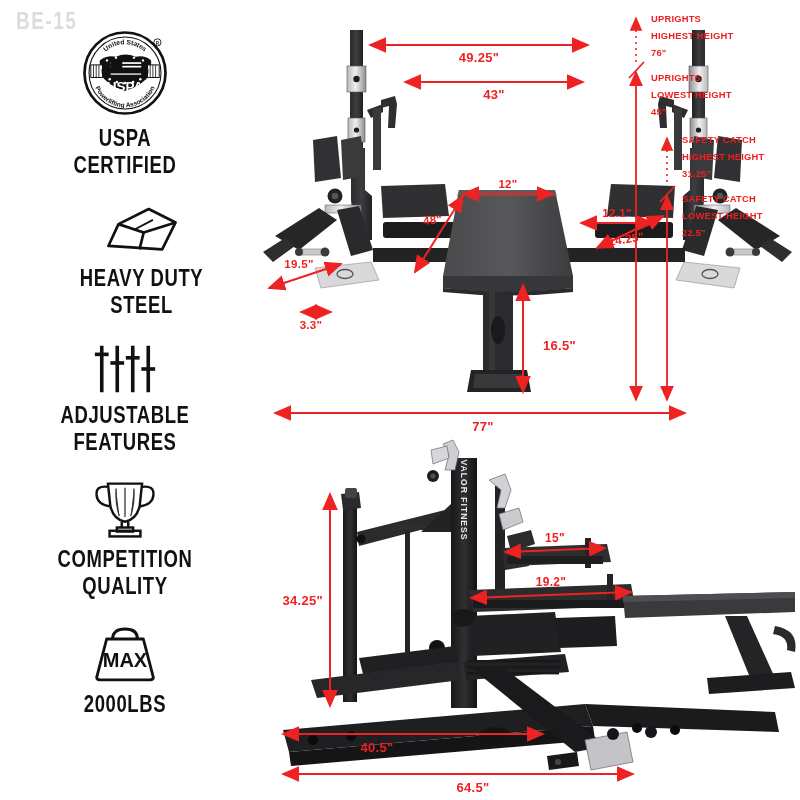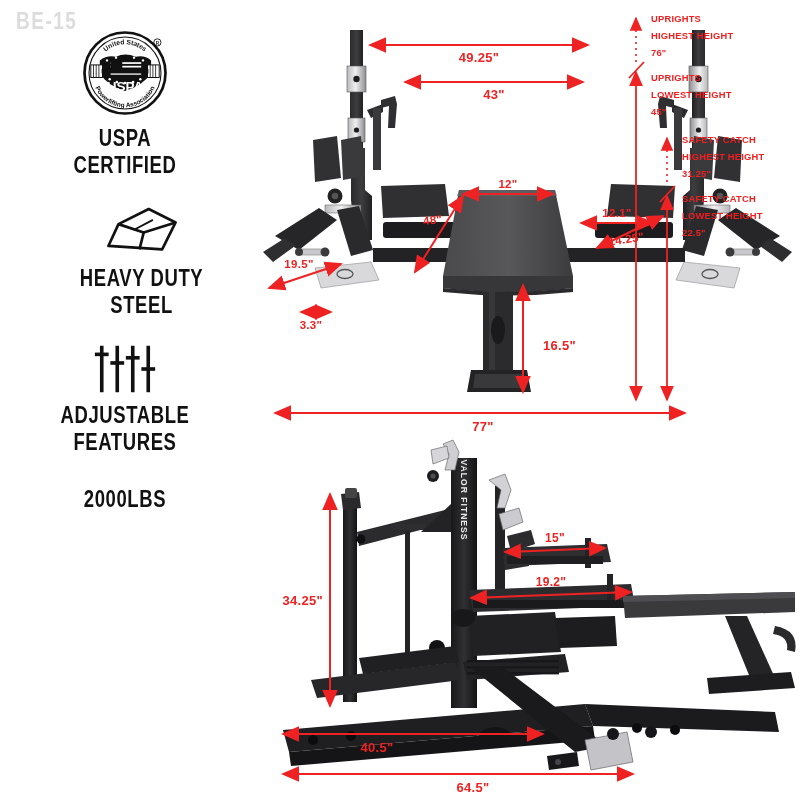--- a/index.html
+++ b/index.html
@@ -181,22 +181,48 @@
             <line x1="19" y1="23" x2="35" y2="23"></line>
             <line x1="37" y1="17" x2="53" y2="17"></line>
             <line x1="55" y1="30" x2="71" y2="30"></line>
           </g>
         </svg>
       </div>
       <div class="feature-label">ADJUSTABLE
 FEATURES</div>
     </div>
 
+    <div class="feature f-comp">
+      <div class="feature-icon">
+        <svg width="78" height="62" viewBox="0 0 96 76" aria-hidden="true">
+          <path d="M27 8 L69 8 L66 36 Q62 52 48 55 Q34 52 30 36 Z" fill="none" stroke="#111" stroke-width="3"></path>
+          <path d="M27 12 Q12 10 13 22 Q14 34 30 36" fill="none" stroke="#111" stroke-width="3"></path>
+          <path d="M69 12 Q84 10 83 22 Q82 34 66 36" fill="none" stroke="#111" stroke-width="3"></path>
+          <path d="M44 55 L44 63 M52 55 L52 63" stroke="#111" stroke-width="3"></path>
+          <rect x="38" y="62" width="20" height="5" fill="none" stroke="#111" stroke-width="3"></rect>
+          <rect x="29" y="66" width="38" height="7" fill="none" stroke="#111" stroke-width="3"></rect>
+          <g stroke="#111" stroke-width="1.6" opacity="0.85">
+            <path d="M37 14 Q36 32 41 48"></path>
+            <path d="M48 13 Q48 32 48 49"></path>
+            <path d="M59 14 Q60 32 55 48"></path>
+          </g>
+        </svg>
+      </div>
+      <div class="feature-label">COMPETITION
+QUALITY</div>
+    </div>
 
     <div class="feature f-max">
+      <div class="feature-icon">
+        <svg width="84" height="60" viewBox="0 0 100 72" aria-hidden="true">
+          <path d="M35 18 Q35 6 50 6 Q65 6 65 18" fill="none" stroke="#111" stroke-width="3.4"></path>
+          <path d="M28 18 L72 18 L84 64 Q84 67 80 67 L20 67 Q16 67 16 64 Z" fill="none" stroke="#111" stroke-width="3.4" stroke-linejoin="round"></path>
+          <text x="50" y="52" text-anchor="middle" font-family="Liberation Sans, sans-serif" font-size="24" font-weight="700" fill="#111">MAX</text>
+        </svg>
+      </div>
       <div class="feature-label">2000LBS</div>
     </div>
 
   </div>
 
   <div id="diagram-top">
     <svg width="545" height="440" viewBox="0 0 545 440">
       <defs>
         <marker id="arrR" markerWidth="9" markerHeight="9" refX="8" refY="4.5" orient="auto">
           <path d="M0,0.6 L9,4.5 L0,8.4 Z" fill="#ee2222"></path>

